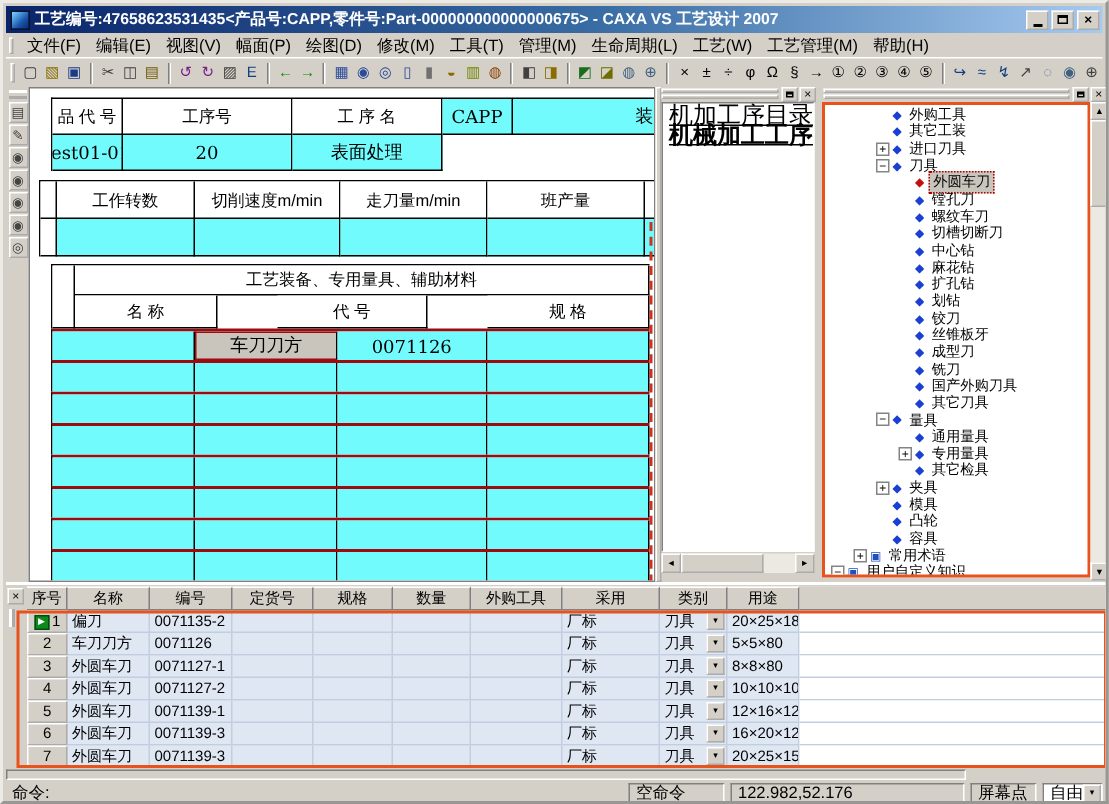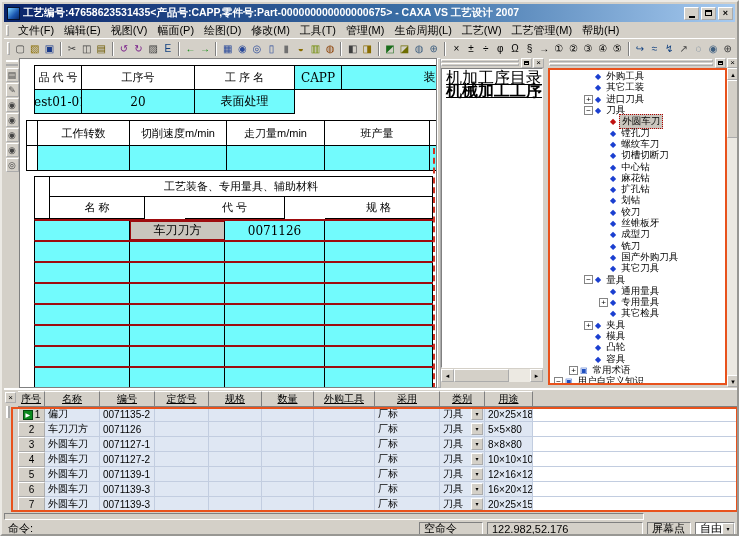--- a/index.html
+++ b/index.html
@@ -117,21 +117,21 @@
   .tlabel.sel { background:#c9c5bd; border:1px dotted #b00000; }
 
   
   .bottom { position:absolute; left:2px; top:386px; width:735px; height:124px; background:#d4d0c8;
     border-top:2px outset #fff; overflow:hidden; }
   .bstrip { position:absolute; left:0; top:1px; width:13px; height:120px; }
   .bclose { width:11px; height:11px; margin:1px auto 3px auto; background:#d4d0c8; border:1px outset #fff;
     font-size:8px; display:flex; align-items:center; justify-content:center; line-height:1; }
   .bgrip { width:7px; height:14px; margin:14px auto 0 2px; border-left:2px outset #fff; border-right:2px outset #fff; }
   .btable { position:absolute; left:14px; top:1px; right:0; bottom:0; background:#fff; }
-  .bt-head { display:flex; height:16px; background:#d4d0c8;text-decoration:underline; }
+  .bt-head { display:flex; height:16px; background:#d4d0c8; }
   .bt-head .hc { border-right:1px solid #808080; border-bottom:1px solid #808080; border-top:1px solid #fff;
     display:flex; align-items:center; justify-content:center; font-size:10px; }
   .bt-row { display:flex; height:15px; background:#dfe7f3; }
   .bt-row .dc { border-right:1px solid #c2cde0; border-bottom:1px solid #c2cde0; font-size:10px;
     display:flex; align-items:center; padding-left:3px; overflow:hidden; white-space:nowrap; }
   .seqc { background:#d4d0c8; border:1px outset #fff; display:flex; align-items:center; justify-content:center;
     font-size:10px; gap:2px; }
   .bc0 { width:27px; flex:none; } .bc1 { width:55px; flex:none; } .bc2 { width:55px; flex:none; }
   .bc3 { width:54px; flex:none; } .bc4 { width:53px; flex:none; } .bc5 { width:52px; flex:none; }
   .bc6 { width:61px; flex:none; } .bc7 { width:65px; flex:none; } .bc8 { width:45px; flex:none; }

